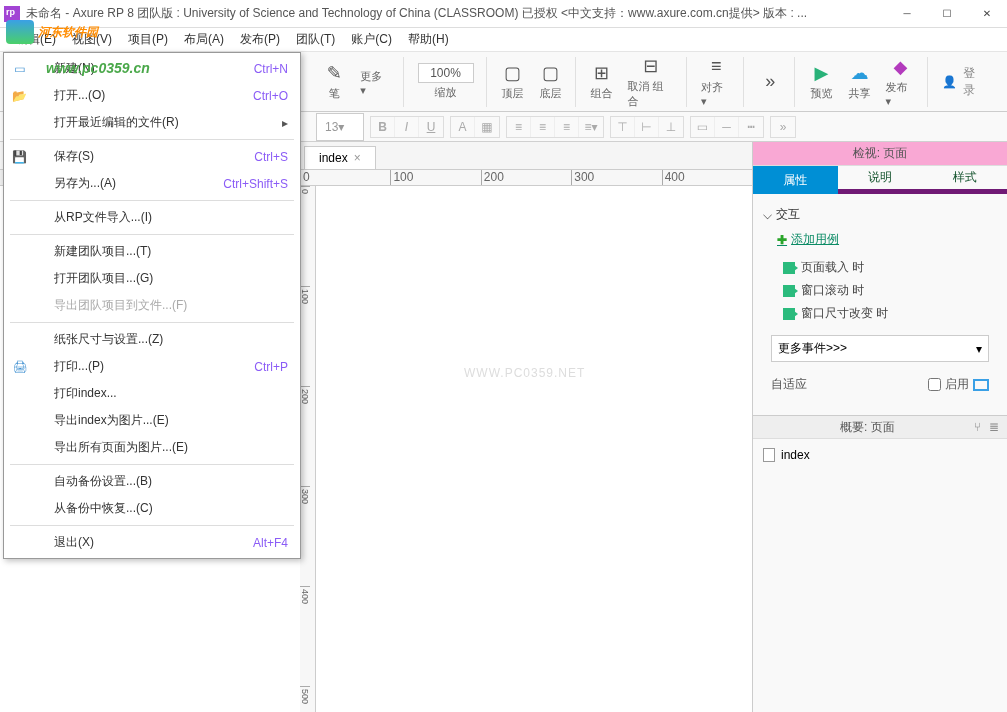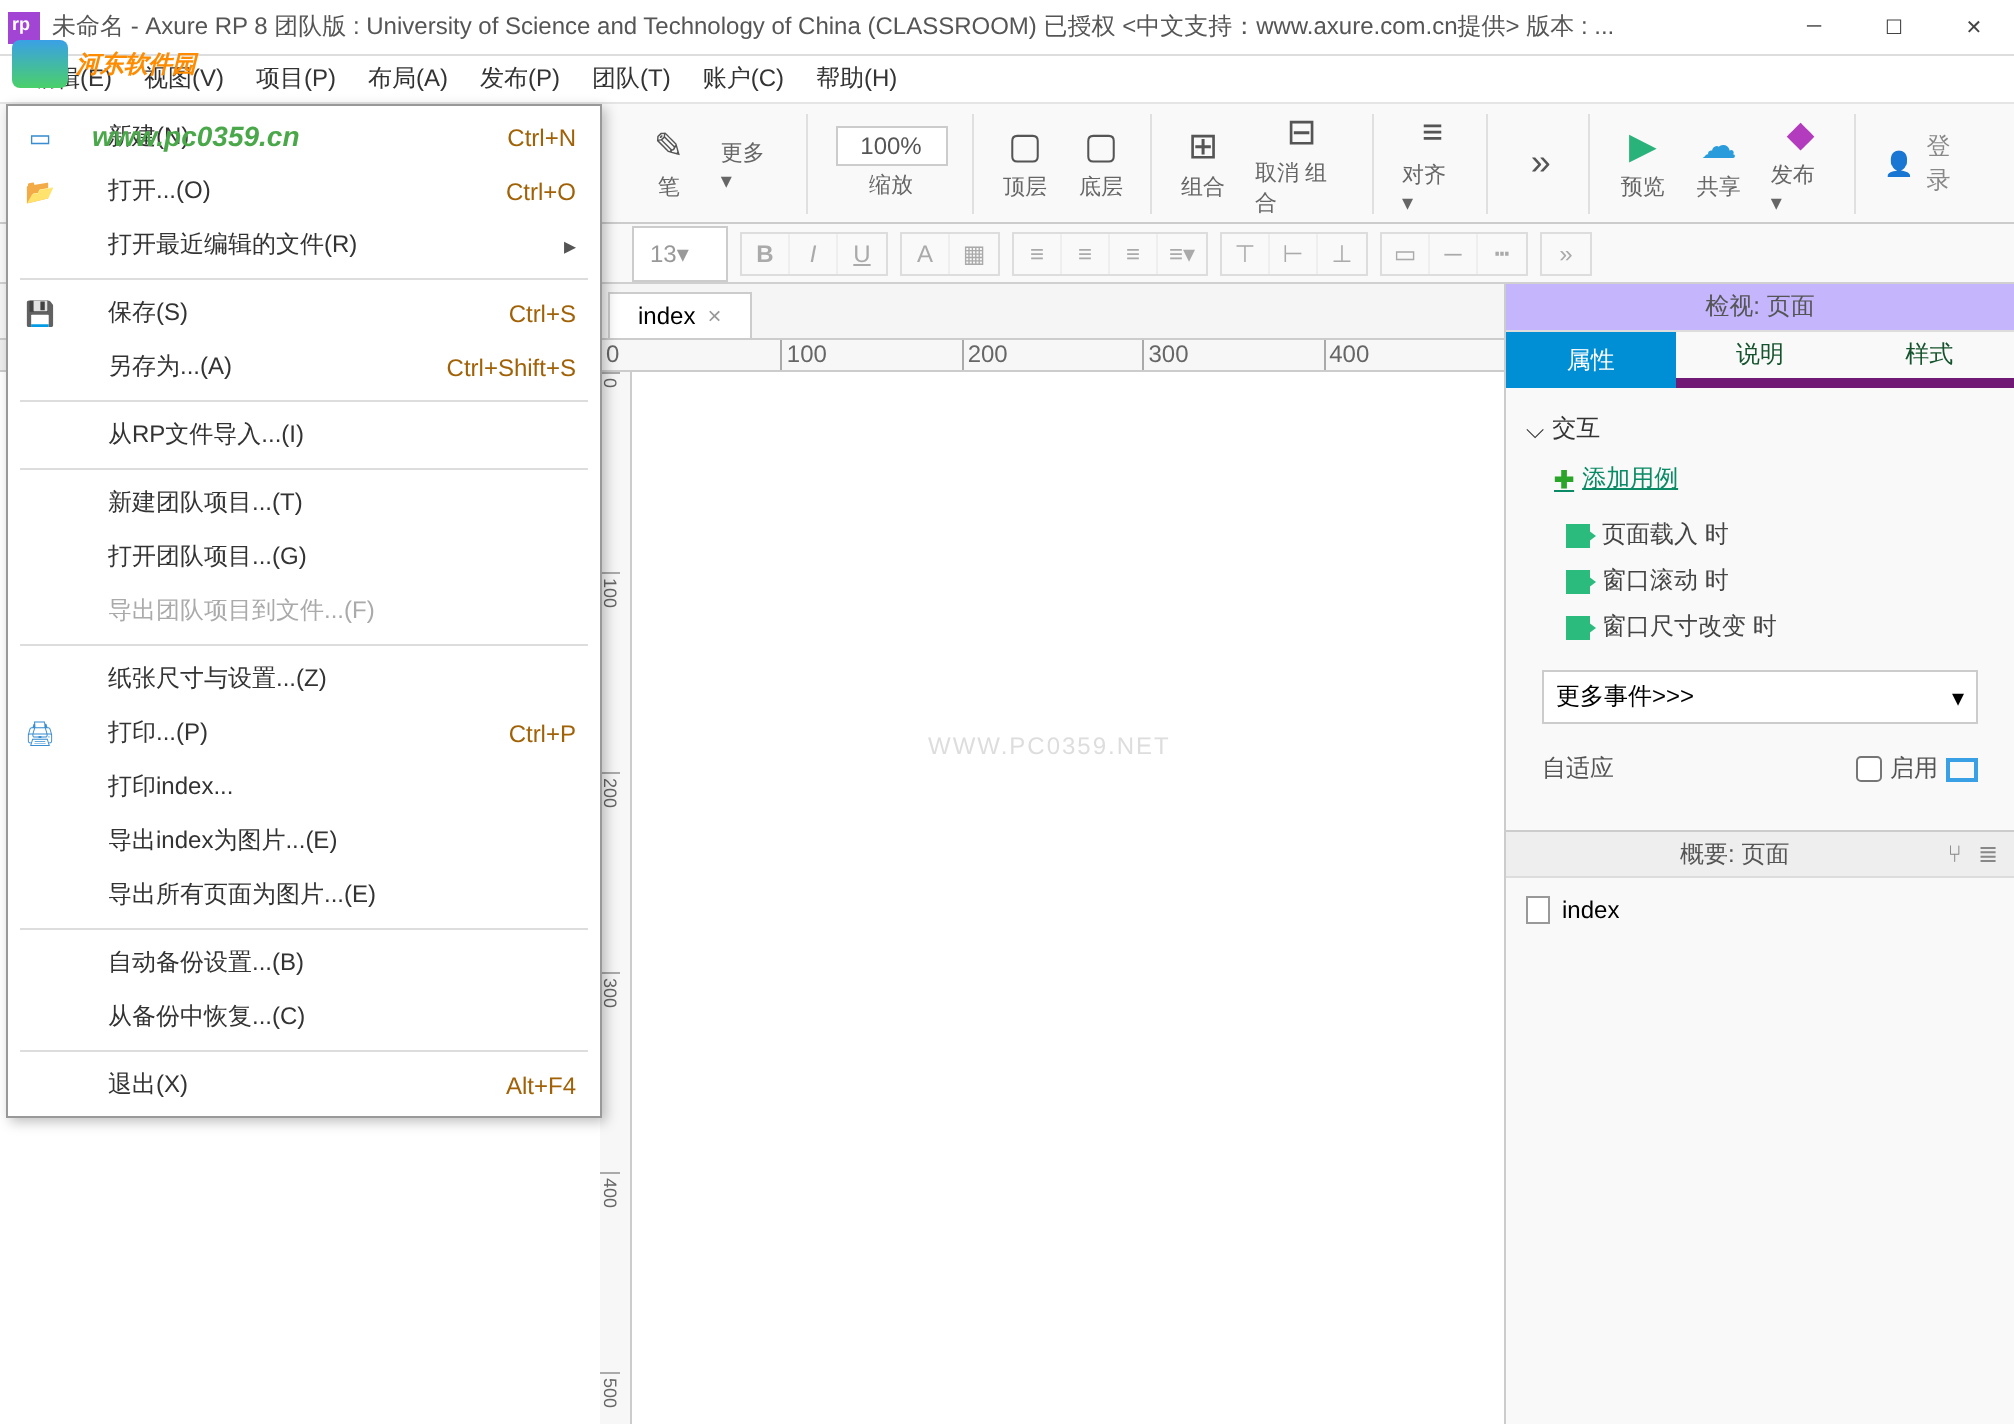--- a/index.html
+++ b/index.html
@@ -53,21 +53,21 @@
 .ruler-h { position: absolute; top: 0; left: 16px; right: 0; height: 16px; background: #f7f7f7; border-bottom: 1px solid #ccc; display: flex; font-size: 9px; color: #666; }
 .ruler-h div { width: 100px; border-left: 1px solid #aaa; padding-left: 2px; }
 .ruler-v { position: absolute; top: 16px; left: 0; width: 16px; bottom: 0; background: #f7f7f7; border-right: 1px solid #ccc; }
 .ruler-v div { height: 100px; border-top: 1px solid #aaa; font-size: 9px; color: #666; writing-mode: vertical-lr; padding-top: 2px; }
 .ruler-corner { position: absolute; top: 0; left: 0; width: 16px; height: 16px; background: #eee; border-right: 1px solid #ccc; border-bottom: 1px solid #ccc; }
 .canvas { position: absolute; top: 16px; left: 16px; right: 0; bottom: 0; background: #fff; }
 .canvas-watermark { position: absolute; top: 180px; left: 140px; color: #ddd; font-size: 12px; letter-spacing: 1px; }
 
 
 .right-col { width: 255px; background: #f9f9f9; border-left: 1px solid #ccc; display: flex; flex-direction: column; }
-.panel-hdr { height: 24px; background: #c4b5fd; display: flex; align-items: center; justify-content: center; color: #555; border-bottom: 1px solid #ddd; }
+.panel-hdr { height: 24px; background: #f9a8d4; display: flex; align-items: center; justify-content: center; color: #555; border-bottom: 1px solid #ddd; }
 .insp-tabs { display: flex; height: 28px; }
 .insp-tab { flex: 1; display: flex; align-items: center; justify-content: center; cursor: pointer; color: #14532d; border-bottom: 5px solid #701a75; }
 .insp-tab.active { background: #008fd5; color: #fff; border-bottom: none; }
 .insp-body { padding: 8px 10px; }
 .sect-hdr { color: #333; display: flex; align-items: center; gap: 4px; padding: 4px 0; }
 .add-case { color: #0b8b65; display: flex; align-items: center; gap: 4px; padding: 4px 0 8px 14px; text-decoration: underline; cursor: pointer; }
 .add-case .plus { color: #2aa52a; font-weight: bold; }
 .evt-item { display: flex; align-items: center; gap: 6px; padding: 3px 0 3px 20px; color: #444; cursor: pointer; }
 .evt-ico { width: 12px; height: 12px; background: #2bbb7d; position: relative; }
 .evt-ico::after { content: ""; position: absolute; right: -3px; top: 3px; border-left: 4px solid #2bbb7d; border-top: 3px solid transparent; border-bottom: 3px solid transparent; }
@@ -81,21 +81,21 @@
 .outline-body { flex: 1; padding: 6px 10px; }
 .outline-item { display: flex; align-items: center; gap: 6px; padding: 3px 0; cursor: pointer; }
 .page-ico { width: 12px; height: 14px; border: 1px solid #999; background: #fff; position: relative; }
 
 
 .file-menu { position: absolute; top: 52px; left: 3px; width: 298px; background: #fff; border: 1px solid #999; box-shadow: 2px 2px 6px rgba(0,0,0,0.25); z-index: 50; padding: 2px; }
 .menu-item { display: flex; align-items: center; padding: 5px 10px 5px 30px; cursor: pointer; position: relative; color: #333; }
 .menu-item.disabled { color: #aaa; justify-content: center; }
 .menu-item .mi-ico { position: absolute; left: 6px; width: 16px; height: 16px; display: flex; align-items: center; justify-content: center; color: #3a8dd0; }
 .menu-item .mi-label { flex: 1; margin-left: 18px; }
-.menu-item .mi-shortcut { color: #a16207; }
+.menu-item .mi-shortcut { color: #8b5cf6; }
 .menu-item .mi-arrow { color: #555; }
 .menu-sep { height: 1px; background: #ddd; margin: 3px 4px; }
 
 .ico-preview { color: #29b279; }
 .ico-share { color: #2a9cdc; }
 .ico-publish { color: #b33bbd; }
 </style>
 </head>
 <body>
 

